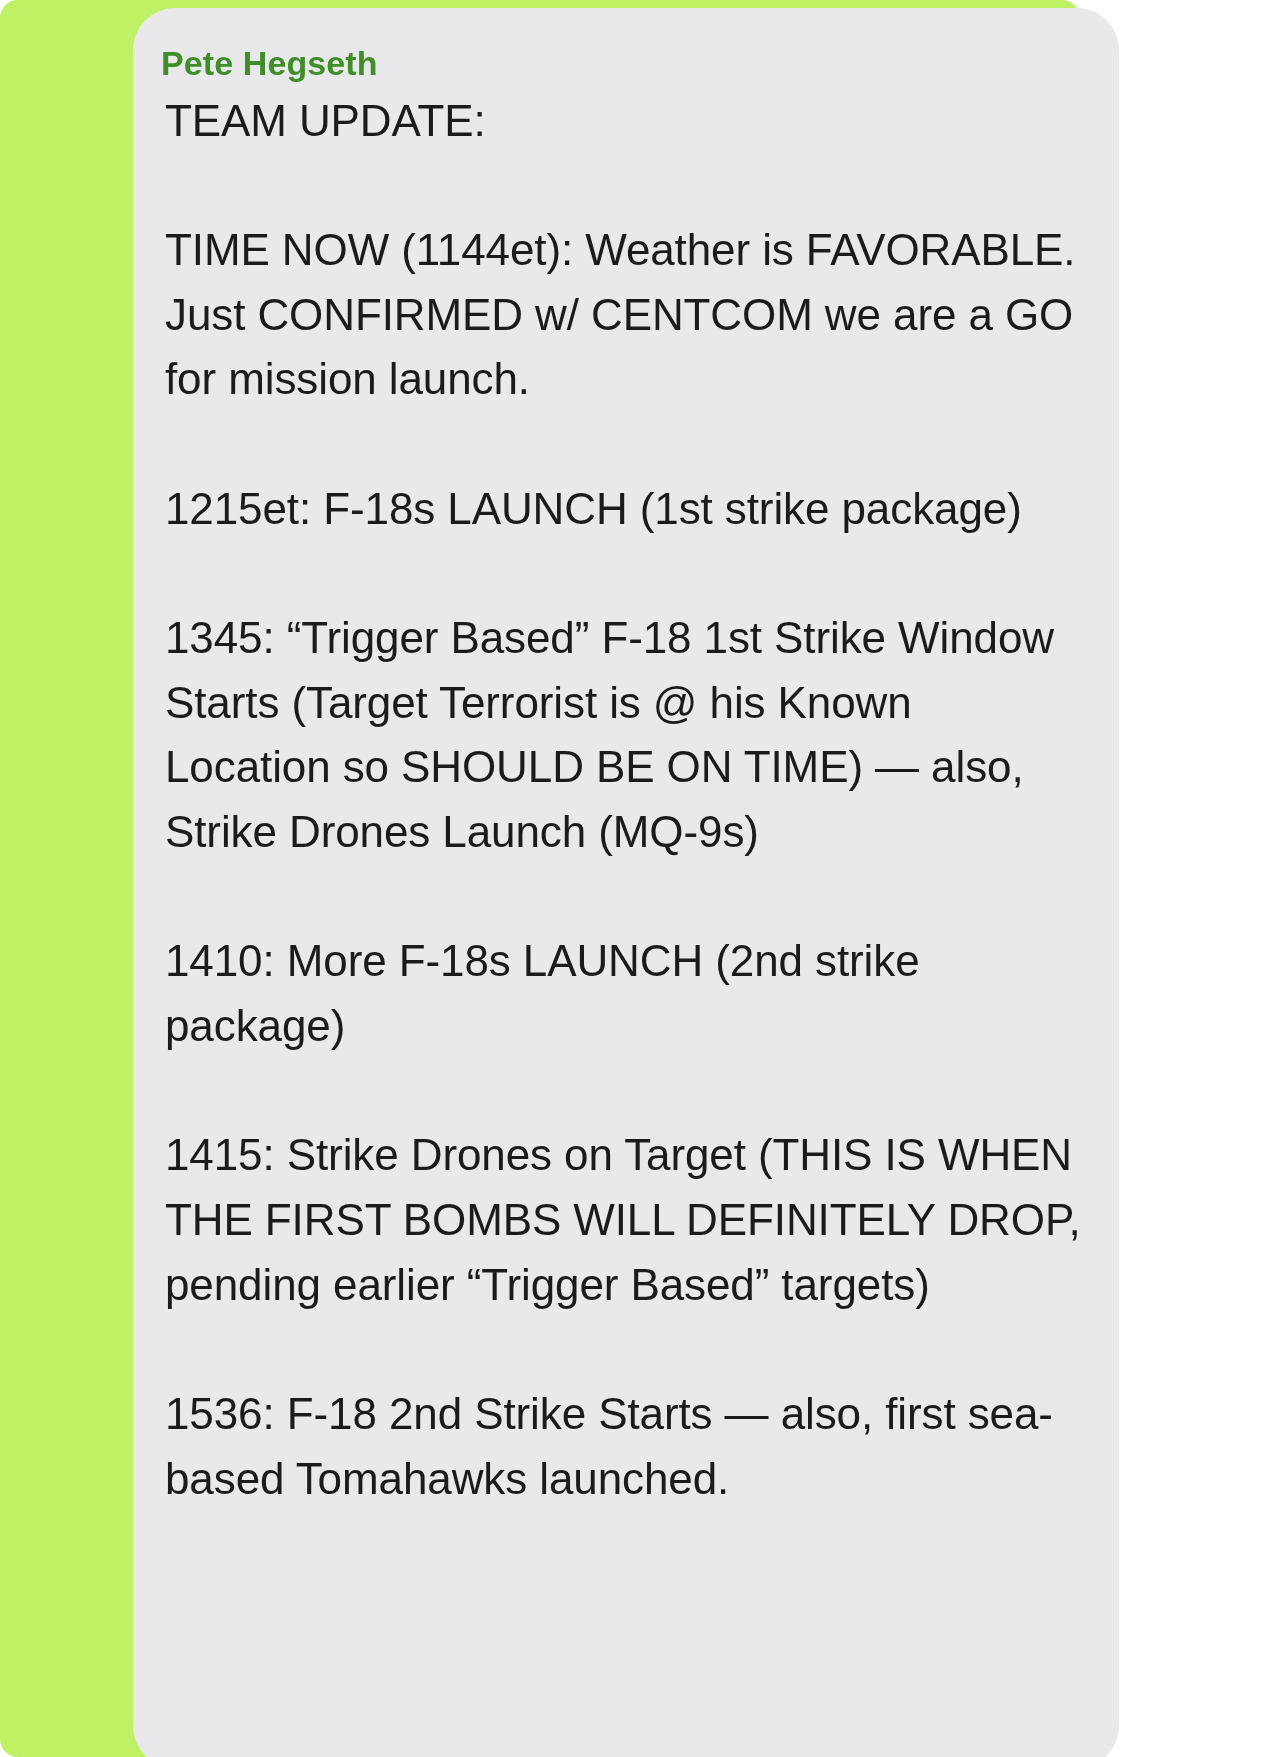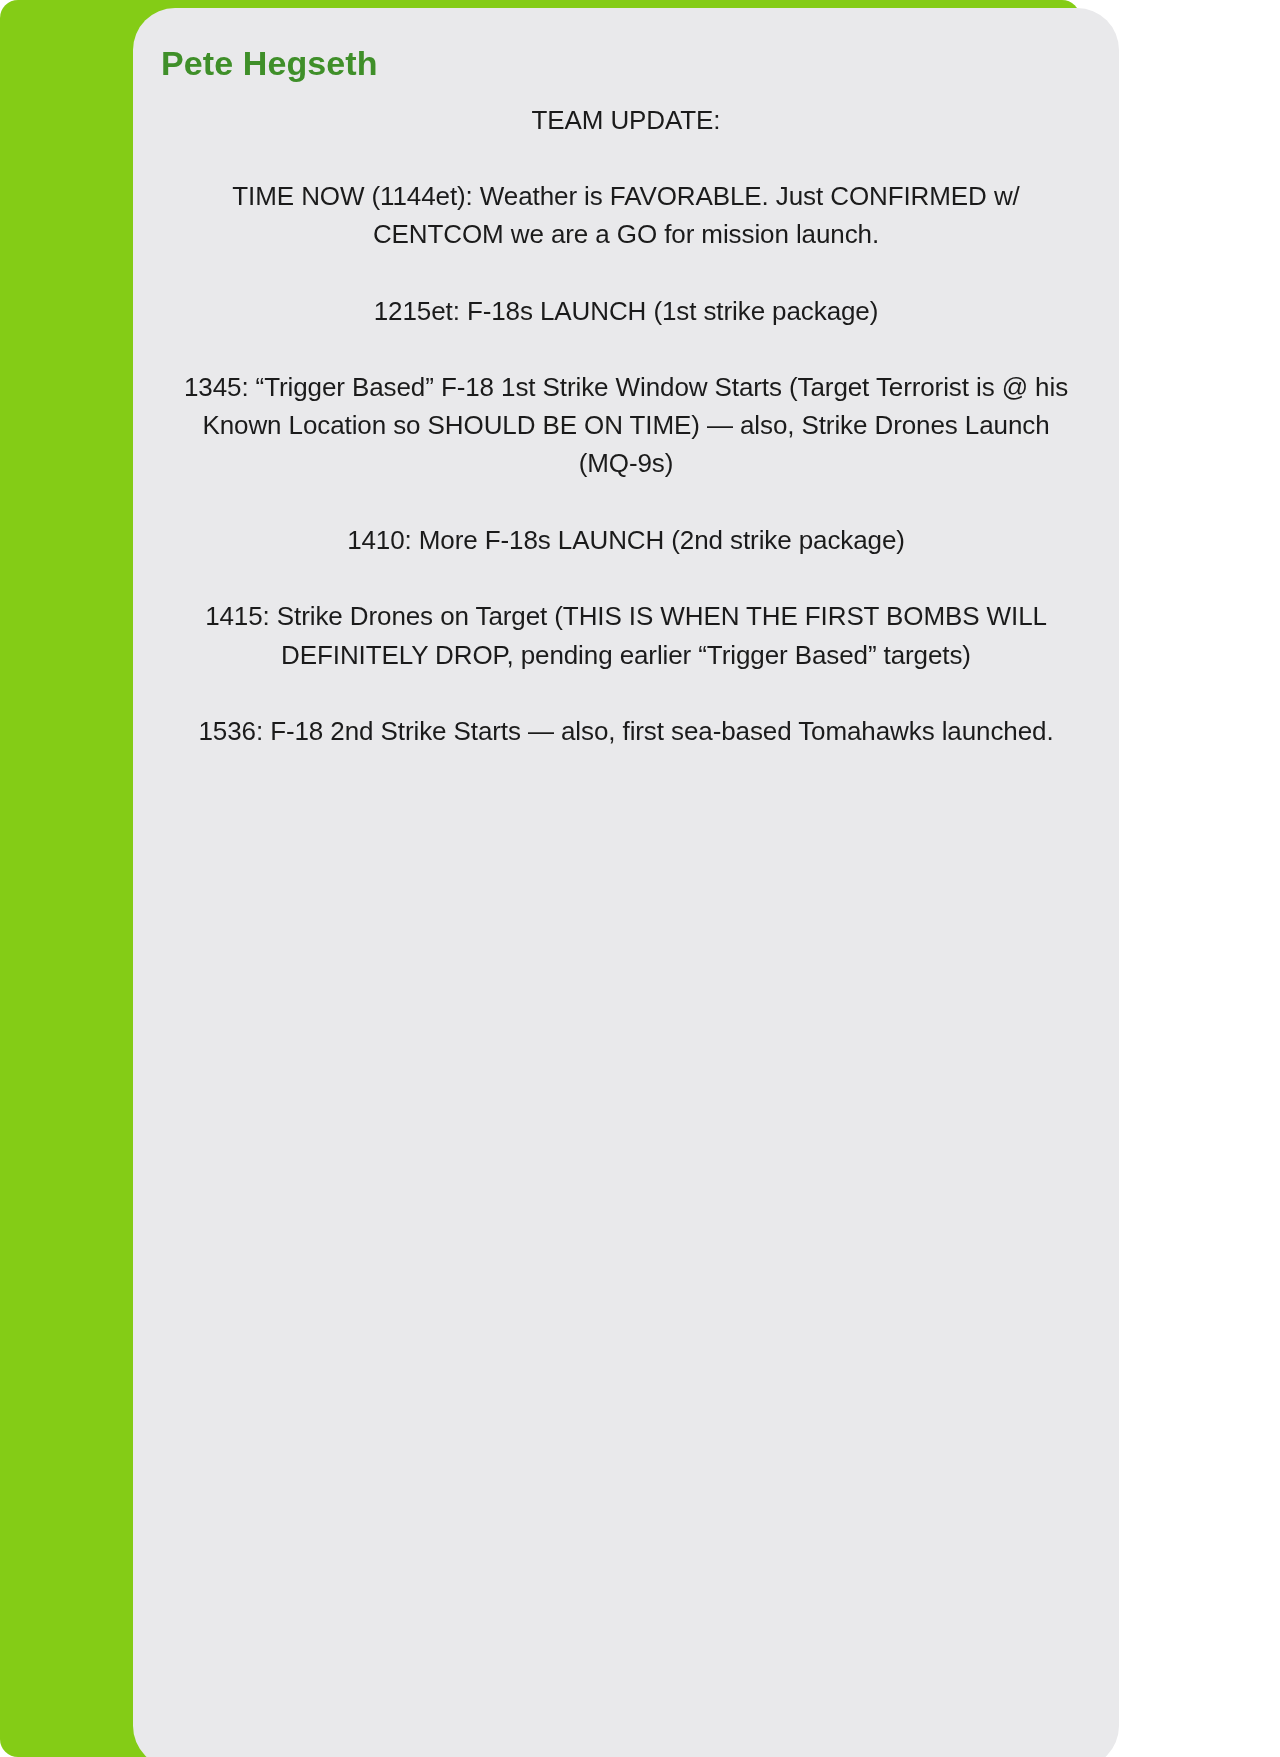--- a/index.html
+++ b/index.html
@@ -9,21 +9,21 @@
     width: 1280px;
     height: 1757px;
     overflow: hidden;
     font-family: "Liberation Sans", sans-serif;
   }
 
   #screen {
     position: relative;
     width: 1080px;
     height: 1757px;
-    background: #84cc16;
+    background: #bef264;
     border-radius: 18px;
   }
 
   
   .bubble {
     position: absolute;
     left: 133px;
     top: 8px;
     width: 986px;
     min-height: 1760px;
@@ -37,27 +37,26 @@
     color: #3f8f29;
     font-size: 34px;
     font-weight: bold;
     line-height: 1.25;
     margin: 0 0 4px 0;
     letter-spacing: 0.1px;
   }
 
   .msg-body {
     color: #1b1b1b;
-    font-size: 26px;
+    font-size: 44px;
     line-height: 1.47;
     white-space: pre-wrap;
     word-wrap: break-word;
     letter-spacing: -0.1px;
-    margin: 16px;
-    text-align: center;
+    margin: 4px;
   }
 </style>
 </head>
 <body>
 
 <div id="screen">
 
   <div class="bubble">
     <div class="sender">Pete Hegseth</div>
     <div class="msg-body">TEAM UPDATE:

